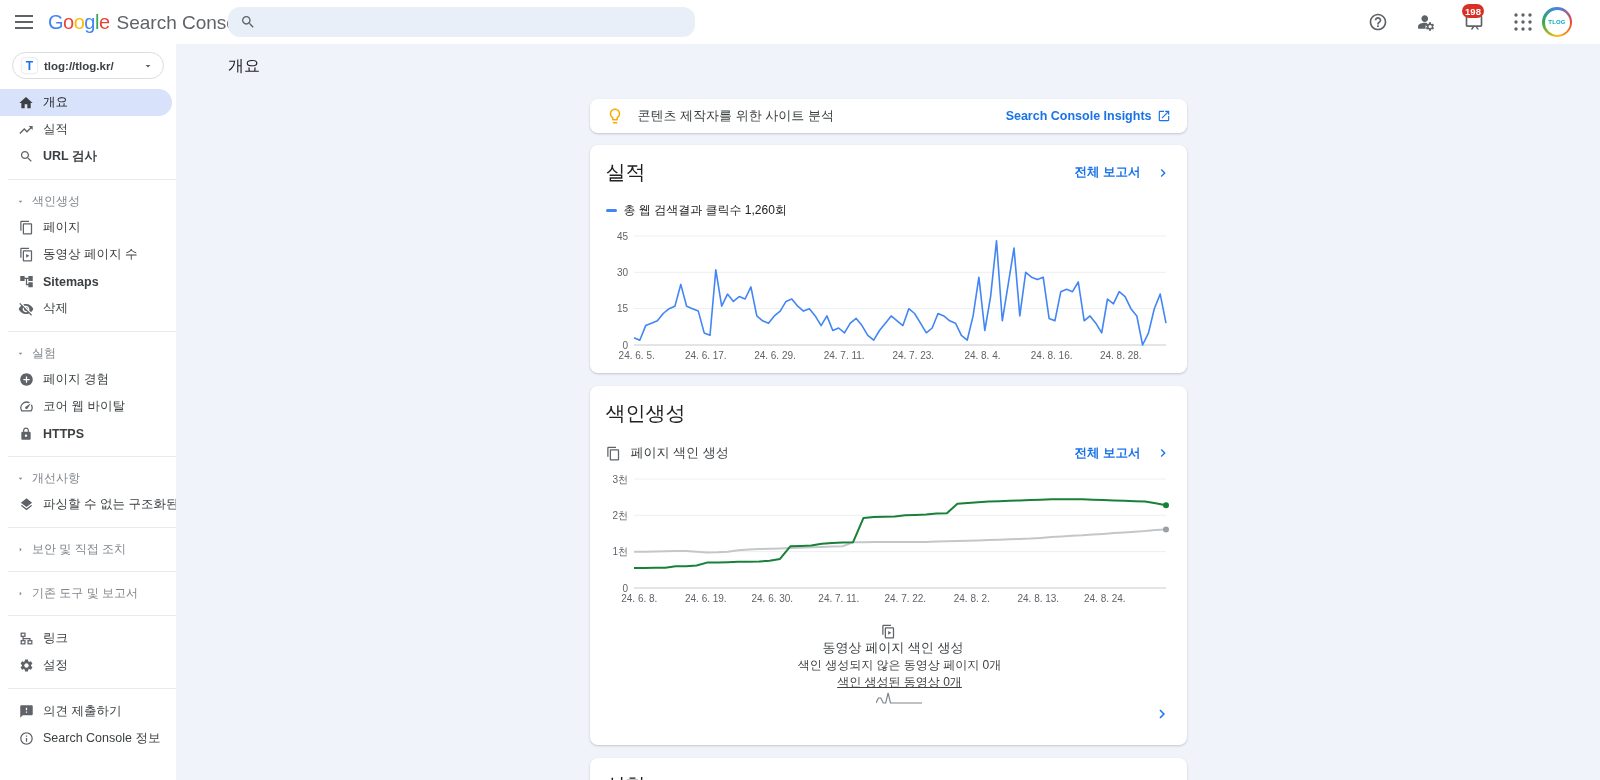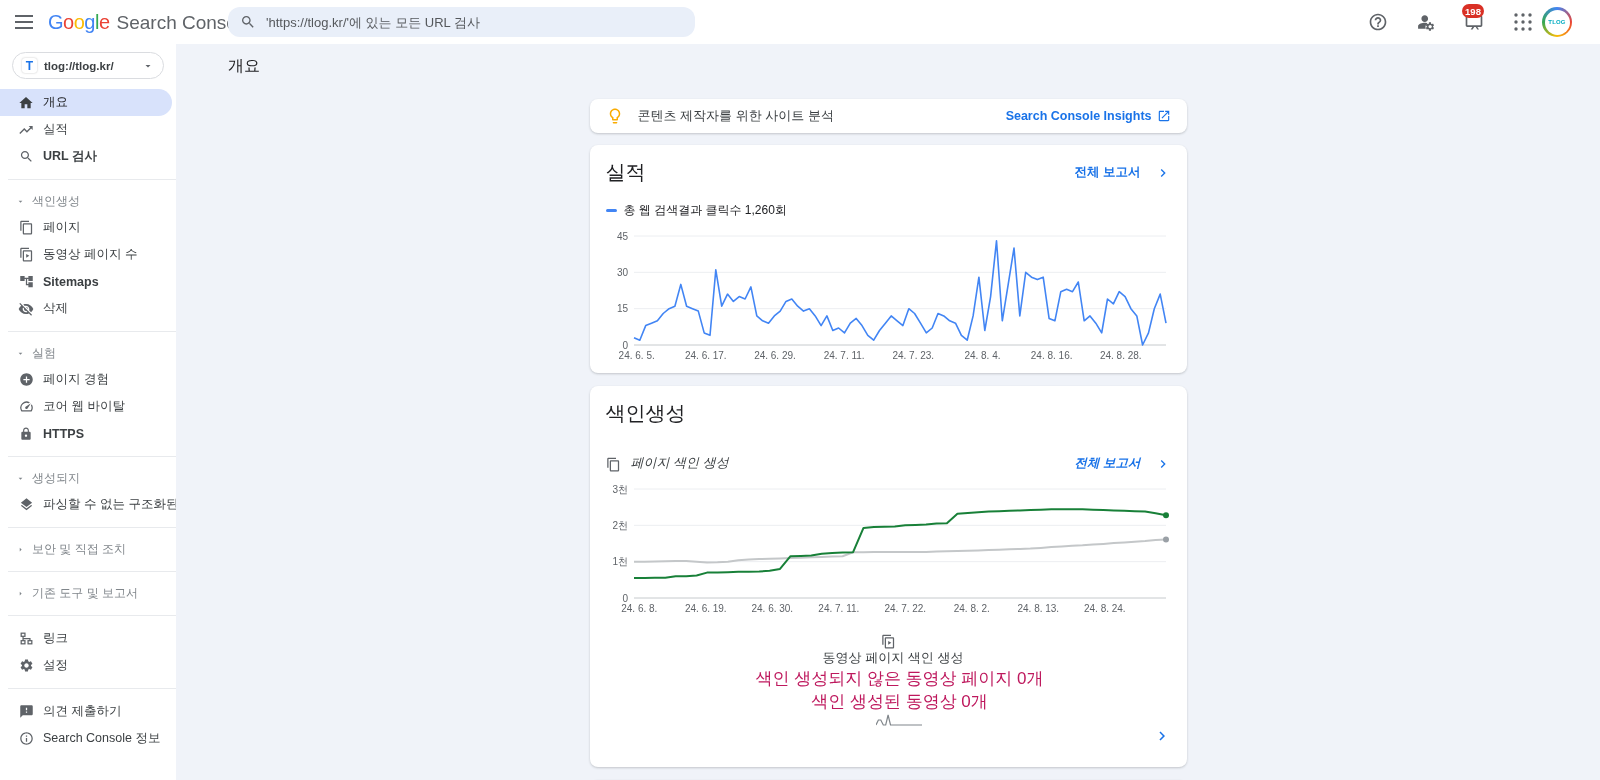--- a/index.html
+++ b/index.html
@@ -53,29 +53,29 @@
 
   .report-card { padding: 14px 16px 8px 16px; margin-bottom: 13px; }
   .card-head { display: flex; align-items: center; justify-content: space-between; }
   .card-title { font-size: 20px; font-weight: 400; color: #202124; }
   .report-link { display: flex; align-items: center; font-size: 12.5px; font-weight: 600; cursor: pointer; gap: 14px; }
   .legend-row { display: flex; align-items: center; gap: 24px; margin-top: 16px; }
   .legend-item { display: flex; align-items: center; font-size: 12px; color: #202124; }
   .dash { width: 11px; height: 3px; border-radius: 2px; margin-right: 7px; flex: none; }
   .chart-wrap { margin-top: 8px; }
 
-  .subrow { display: flex; align-items: flex-end; margin-top: 27px; font-style: italic; }
+  .subrow { display: flex; align-items: center; margin-top: 17px; }
   .subrow .srlabel { font-size: 13px; color: #3c4043; margin-left: 10px; }
   .subrow .report-link { margin-left: auto; }
 
   .video-row { display: flex; align-items: center; padding: 12px 0 14px 0; margin-top: 4px; flex-direction: column; }
   .video-row .vlabel { font-size: 13px; color: #3c4043; margin-left: 10px; }
-  .video-row .vstat { font-size: 17px; color: #be185d; margin-left: 23px; }
+  .video-row .vstat { font-size: 12px; color: #404040; margin-left: 23px; }
   .vstat1 { margin-left: 54px; }
-  .vstat2 { margin-left: 24px; }
+  .vstat2 { margin-left: 24px; text-decoration: underline; }
   .spark { margin-left: 22px; display: flex; align-items: center; }
   .vchevron { margin-left: auto; display: flex; cursor: pointer; }
 
   .experiments-card { padding: 14px 16px; height: 60px; }
 
   a, .blue { color: #1a73e8; }
   svg { display: block; }
 </style>
 </head>
 <body>
@@ -89,21 +89,20 @@
   <div class="logo">
     <div class="g-letters">
       <span>G</span><span>o</span><span>o</span><span>g</span><span>l</span><span>e</span>
     </div>
     <span class="product">Search Console</span>
   </div>
   <div class="searchbar">
     <svg width="16" height="16" viewBox="0 0 24 24">
         <path d="M15.5 14h-.79l-.28-.27C15.41 12.59 16 11.11 16 9.5 16 5.91 13.09 3 9.5 3S3 5.91 3 9.5 5.91 16 9.5 16c1.61 0 3.09-.59 4.23-1.57l.27.28v.79l5 4.99L20.49 19l-4.99-5zm-6 0C7.01 14 5 11.99 5 9.5S7.01 5 9.5 5 14 7.01 14 9.5 11.99 14 9.5 14z" fill="#5f6368"></path>
       </svg>
-    <input type="text" placeholder="'https://tlog.kr/'에 있는 모든 URL 검사" style="">
   </div>
   <div class="header-right">
     <div class="icon-btn">
       <svg width="20" height="20" viewBox="0 0 24 24">
           <path d="M11 18h2v-2h-2v2zm1-16C6.48 2 2 6.48 2 12s4.48 10 10 10 10-4.48 10-10S17.52 2 12 2zm0 18c-4.41 0-8-3.59-8-8s3.59-8 8-8 8 3.59 8 8-3.59 8-8 8zm0-14c-2.21 0-4 1.79-4 4h2c0-1.1.9-2 2-2s2 .9 2 2c0 2-3 1.75-3 5h2c0-2.25 3-2.5 3-5 0-2.21-1.79-4-4-4z" fill="#5f6368"></path>
         </svg>
     </div>
     <div class="icon-btn">
       <svg width="20" height="20" viewBox="0 0 24 24">
           <path d="M10.5 13c-2.67 0-8 1.34-8 4v3h9.26c-.25-.6-.4-1.26-.4-1.95 0-1.85.88-3.5 2.25-4.55-1.07-.32-2.18-.5-3.11-.5zm0-1c2.21 0 4-1.79 4-4s-1.79-4-4-4-4 1.79-4 4 1.79 4 4 4zm9.94 6.05c.03-.18.06-.35.06-.55s-.03-.37-.06-.55l1.06-.83c.1-.08.12-.21.06-.32l-1-1.73c-.06-.11-.19-.15-.31-.11l-1.24.5c-.26-.2-.54-.37-.85-.49l-.19-1.32c-.01-.12-.12-.21-.24-.21h-2c-.12 0-.22.09-.24.21l-.19 1.32c-.3.13-.59.29-.85.49l-1.24-.5c-.11-.04-.24 0-.31.11l-1 1.73c-.06.11-.04.24.06.32l1.06.83c-.03.18-.05.35-.05.55s.02.37.05.55l-1.06.83c-.1.08-.12.21-.06.32l1 1.73c.06.11.19.15.31.11l1.24-.5c.26.2.54.37.85.49l.19 1.32c.02.12.12.21.24.21h2c.12 0 .23-.09.24-.21l.19-1.32c.3-.13.59-.29.85-.49l1.24.5c.11.04.24 0 .31-.11l1-1.73c.06-.11.04-.24-.06-.32l-1.05-.83zm-3.44 1.45c-1.1 0-2-.9-2-2s.9-2 2-2 2 .9 2 2-.9 2-2 2z" fill="#5f6368"></path>
@@ -250,21 +249,21 @@
   </div>
 
   <div class="sb-divider"></div>
 
   <div class="section-head">
     <span class="tri">
         <svg width="9" height="9" viewBox="0 0 24 24">
           <path d="M7 10l5 5 5-5z" fill="#80868b"></path>
         </svg>
       </span>
-    <span>생성되지</span>
+    <span>개선사항</span>
   </div>
   <div class="nav-item">
     <span class="nicon">
         <svg width="15" height="15" viewBox="0 0 24 24">
           <path d="M11.99 18.54l-7.37-5.73L3 14.07l9 7 9-7-1.63-1.27-7.38 5.74zM12 16l7.36-5.73L21 9l-9-7-9 7 1.63 1.27L12 16z" fill="#5f6368"></path>
         </svg>
       </span>
     <span class="nlabel">파싱할 수 없는 구조화된 ...</span>
   </div>
 

